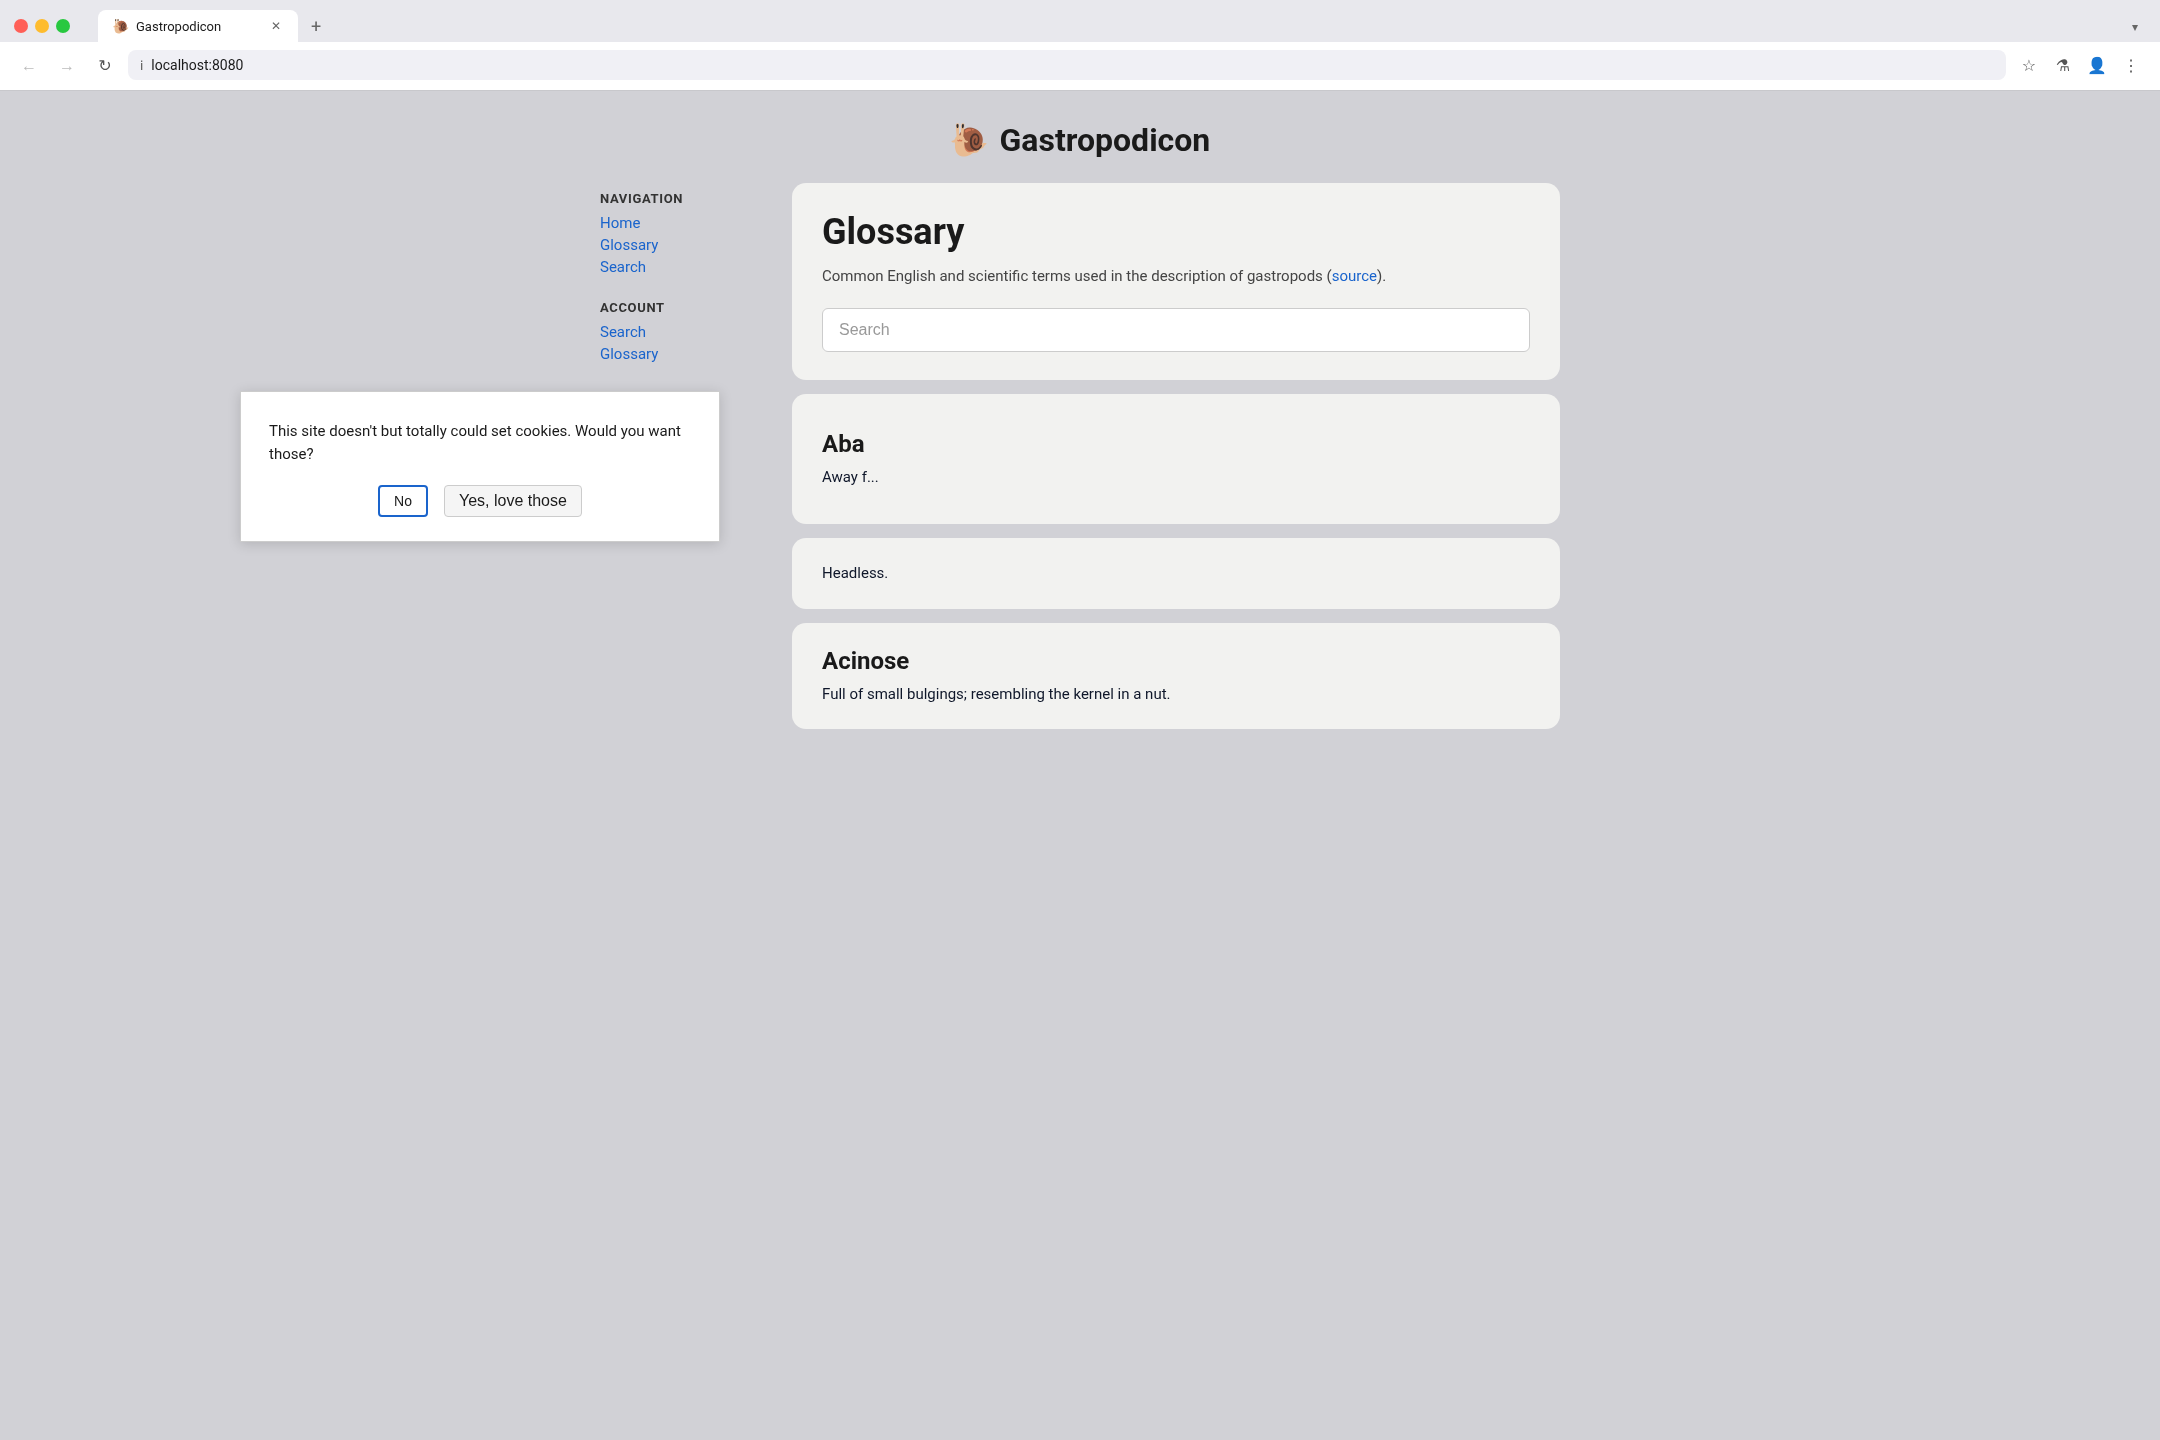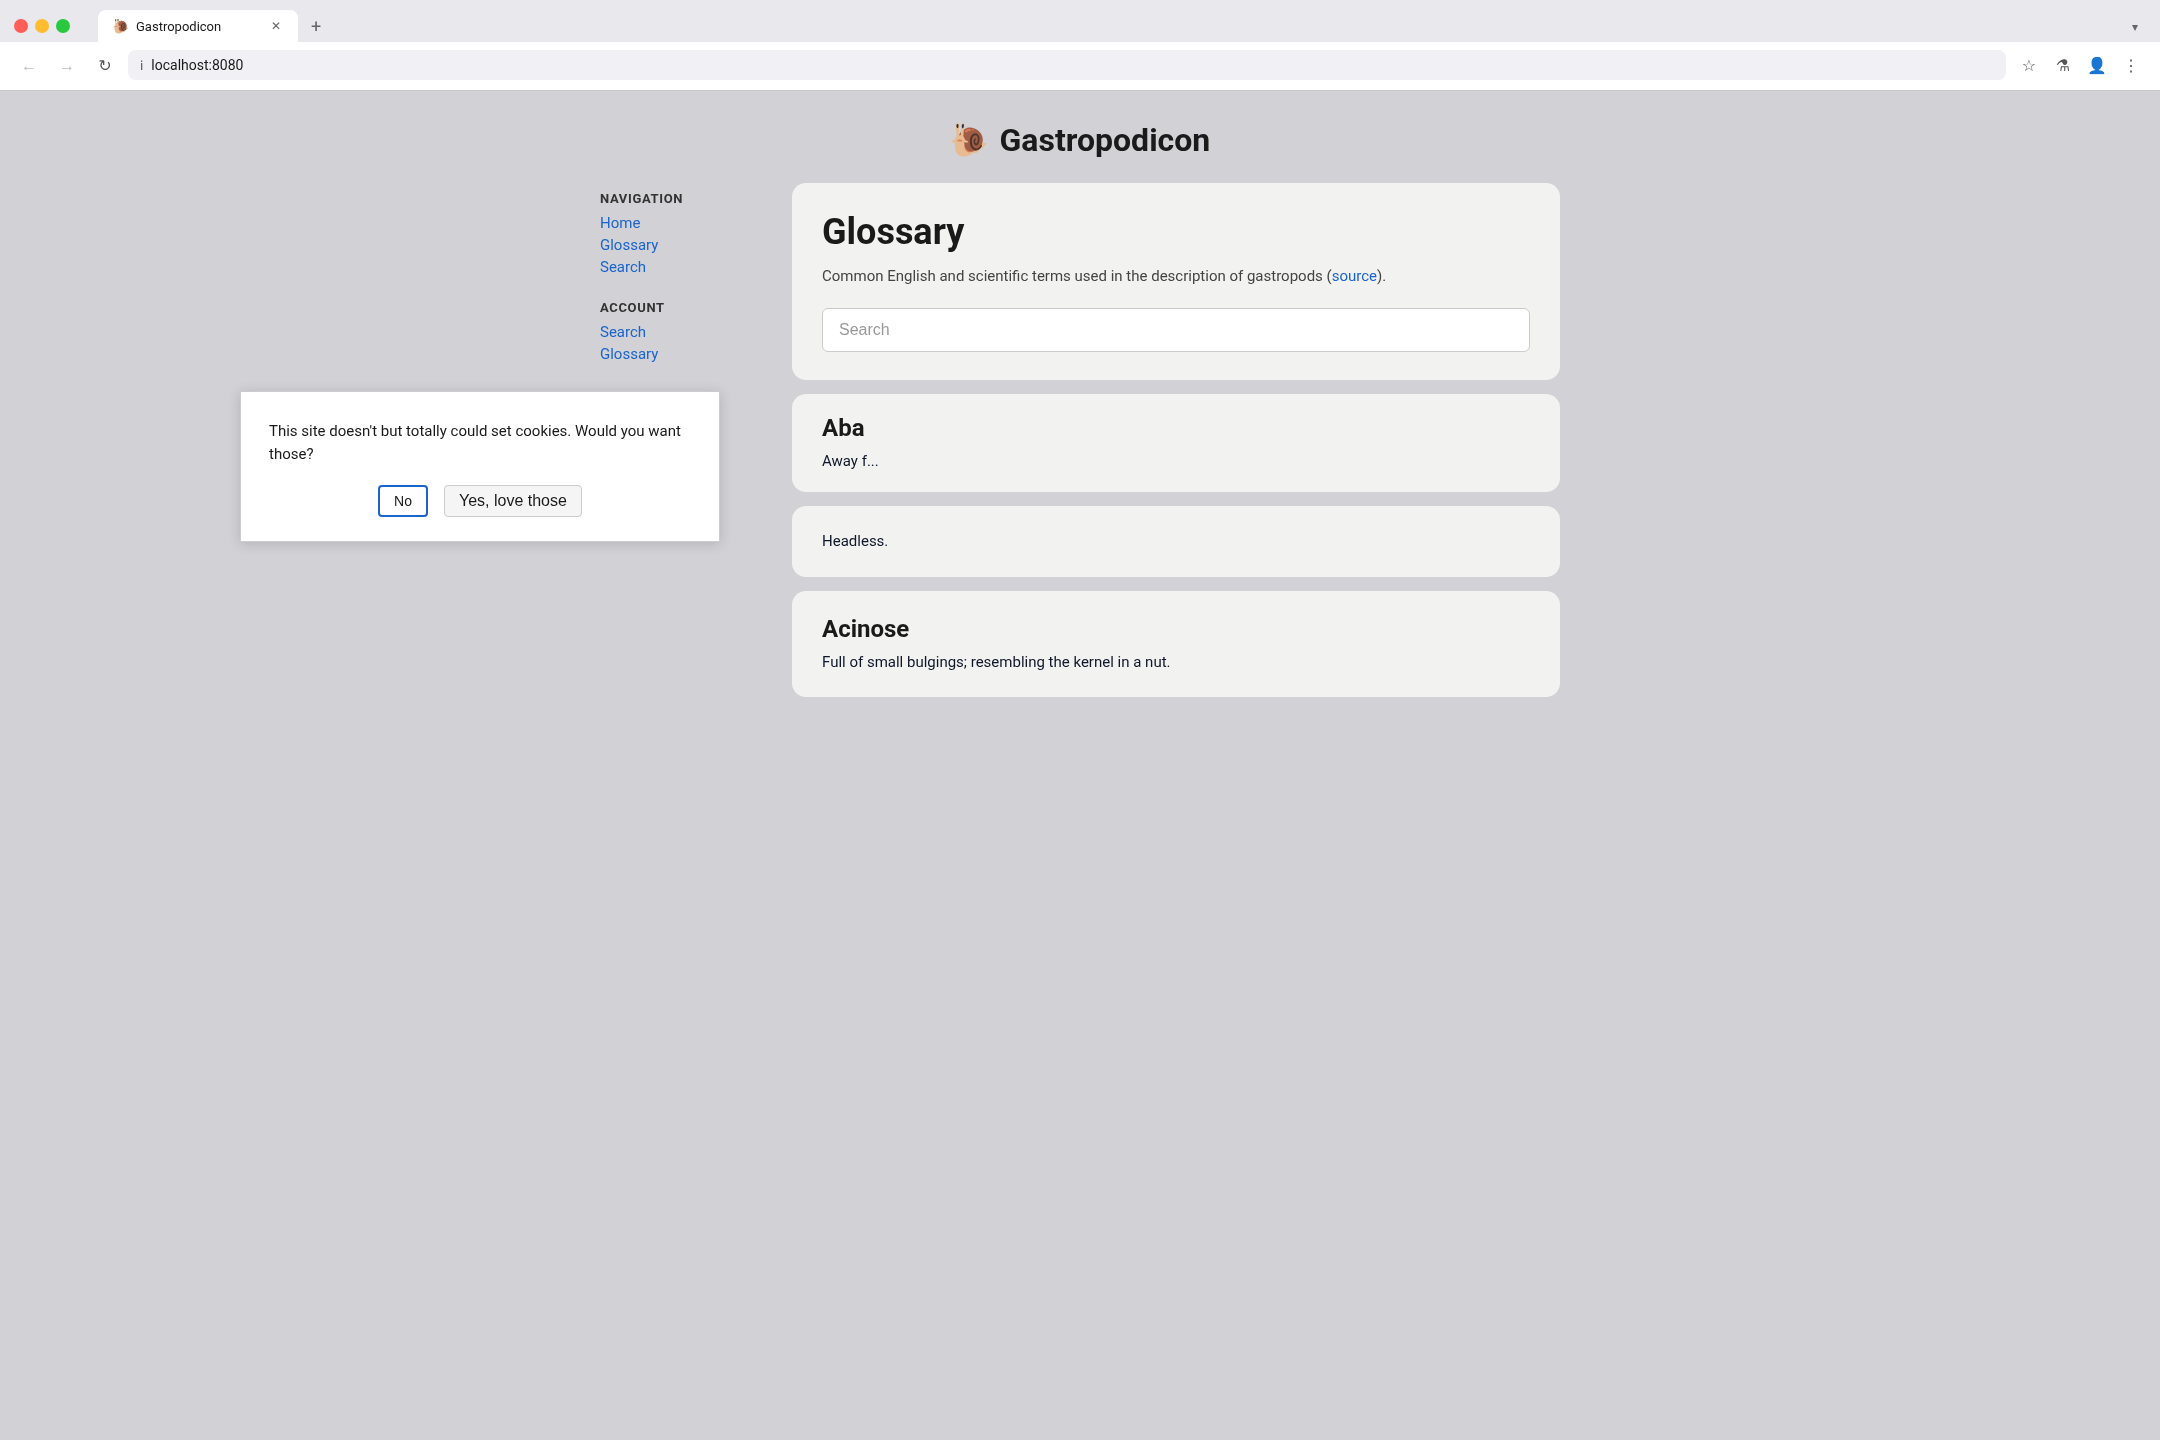--- a/index.html
+++ b/index.html
@@ -330,21 +330,21 @@
       background: #f5f5f5;
       color: #1a1a1a;
       border-radius: 4px;
       cursor: pointer;
     }
 
     
     .term-card-partial {
       background: #f2f2f0;
       border-radius: 14px;
-      padding: 20px 30px;
+      padding: 36px 30px;
       overflow: hidden;
     }
   </style>
 </head>
 <body>
 
 <div class="browser-chrome">
   <div class="browser-titlebar">
     <div class="traffic-lights">
       <span class="traffic-light close"></span>

